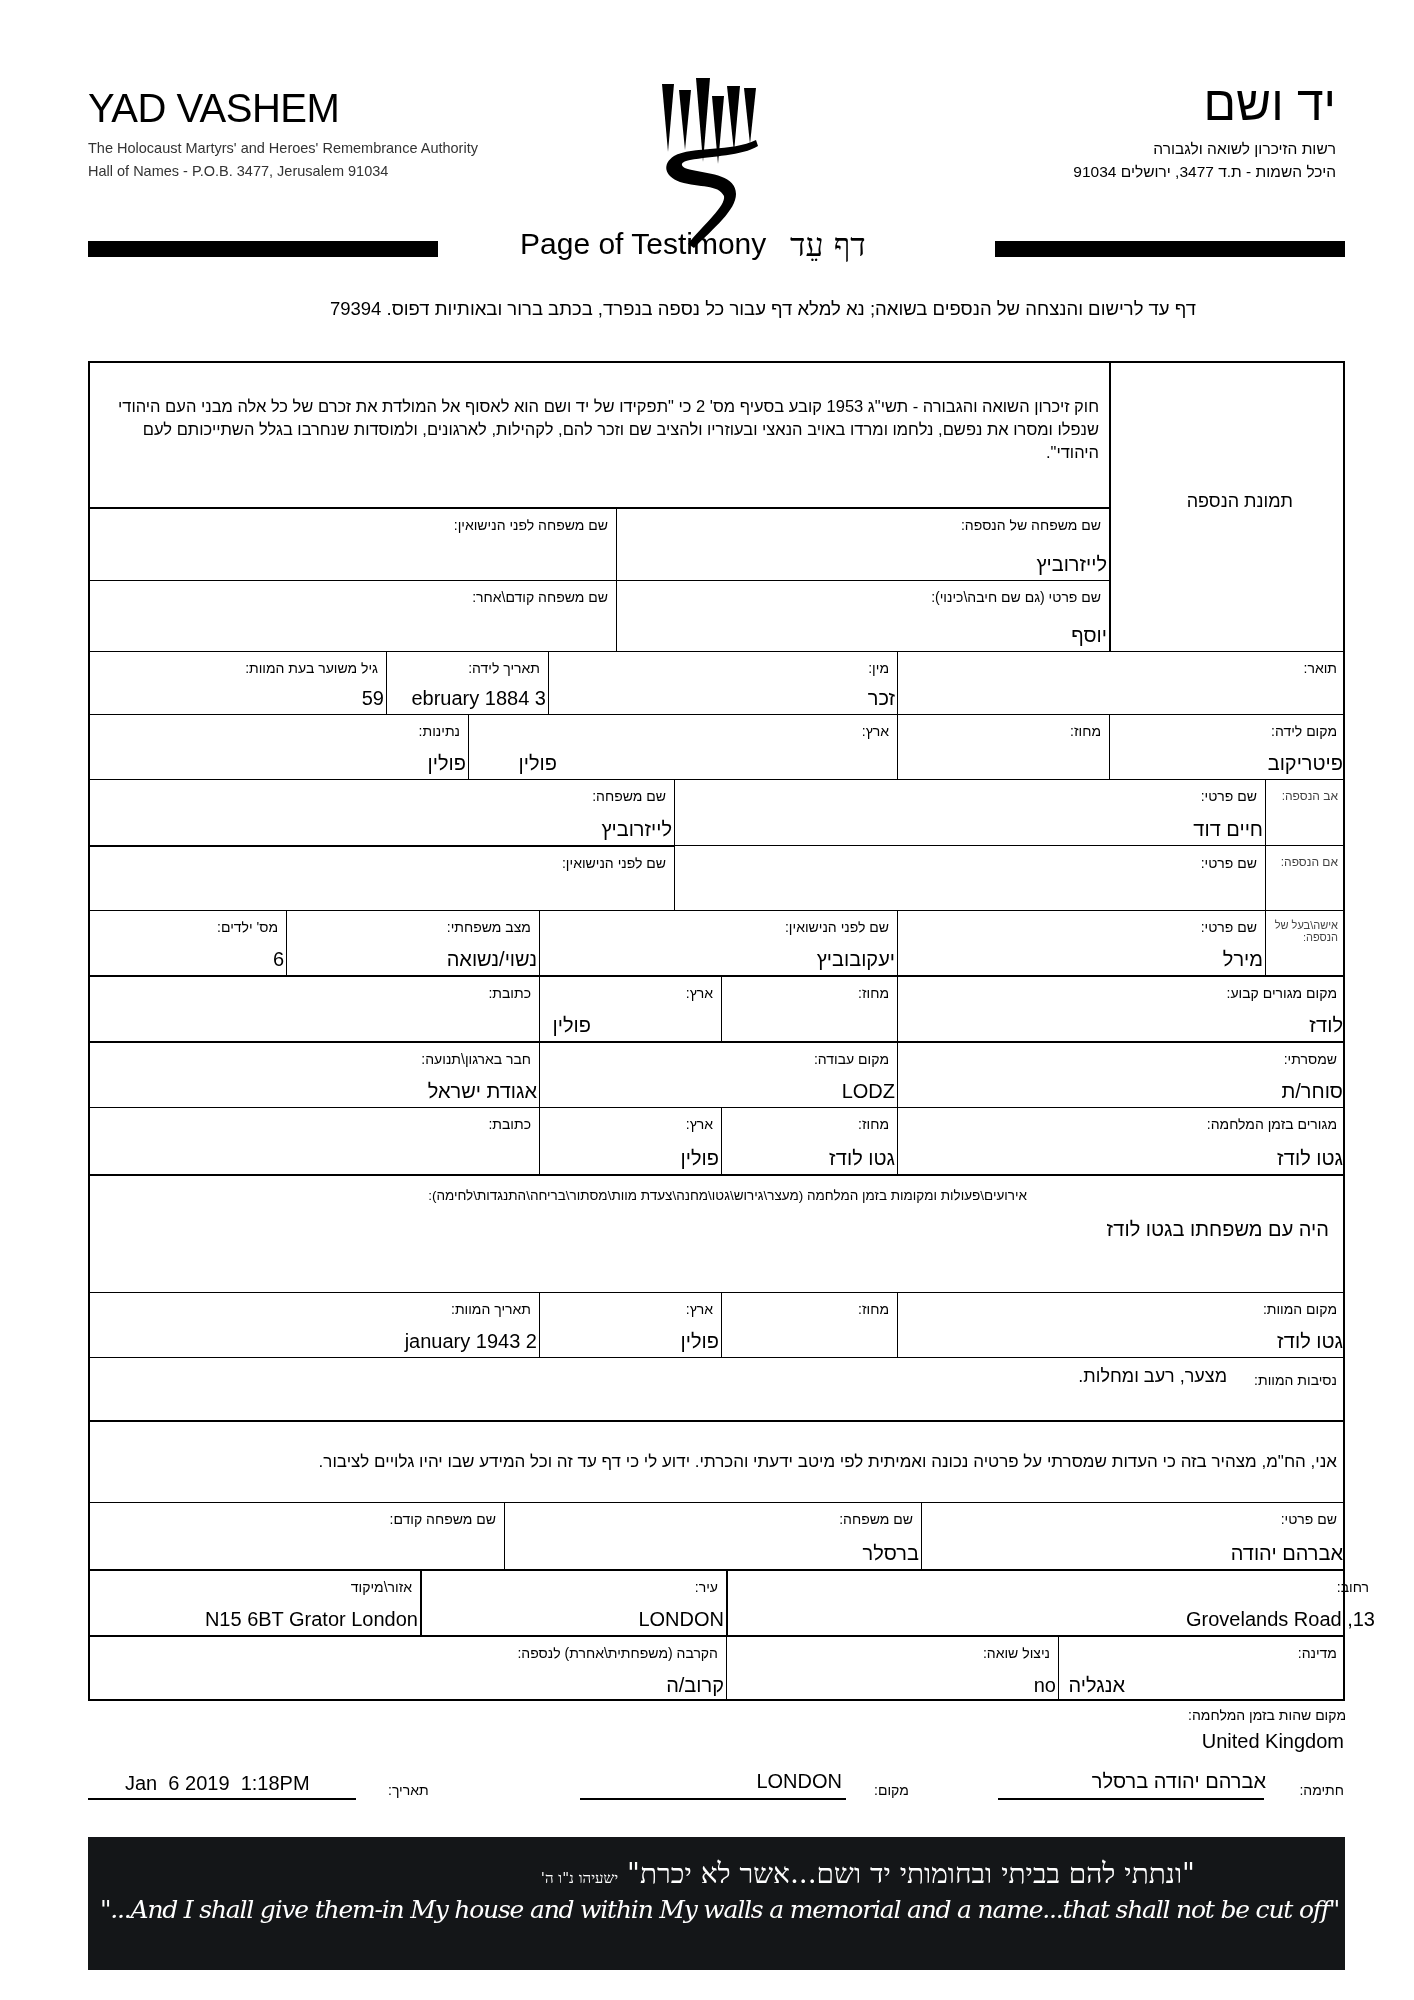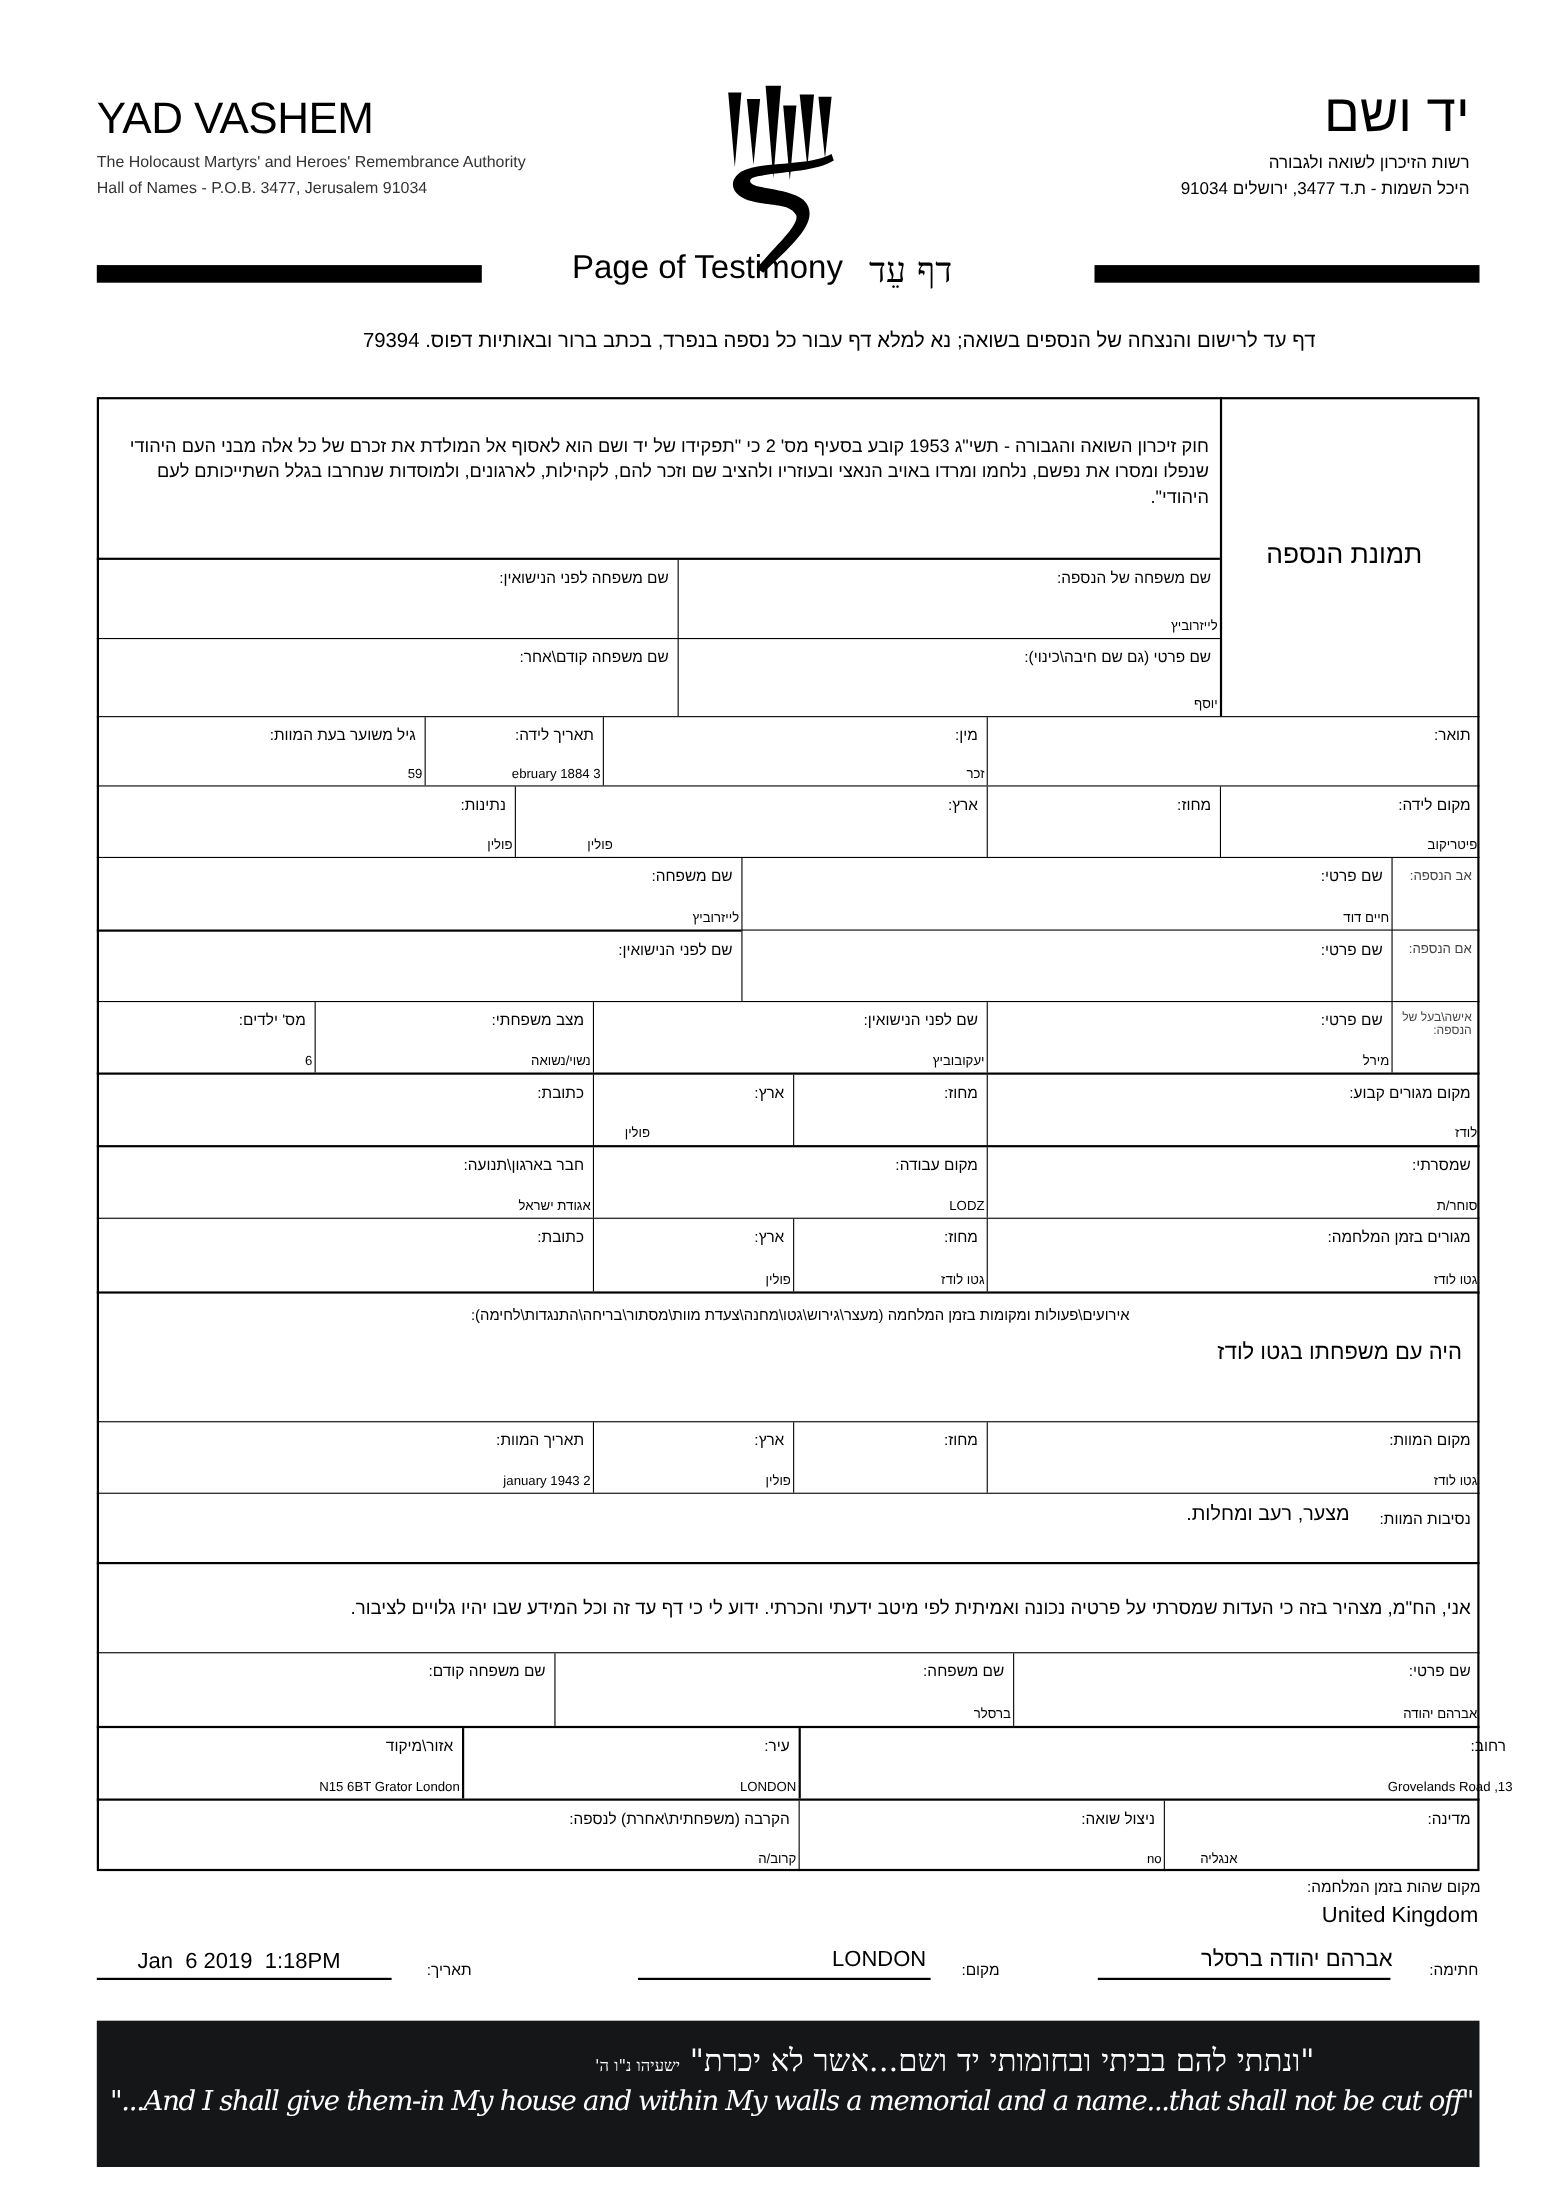--- a/index.html
+++ b/index.html
@@ -10,21 +10,21 @@
   .he-title{right:78px;top:76px;font-size:48px;direction:rtl;}
   .he-sub{right:78px;font-size:15.5px;font-weight:normal;direction:rtl;}
   .bar{background:#000;height:16px;top:241px;}
   .pot{left:520px;top:227px;font-size:30px;}
   .pot-he{left:790px;top:226px;font-size:32px;font-family:"DejaVu Serif",serif;direction:rtl;}
   .intro{right:218px;top:298px;font-size:18.5px;direction:rtl;white-space:nowrap;}
   .grid{left:88px;top:361px;width:1257px;height:1340px;}
   .box{position:absolute;border:1px solid #000;box-sizing:border-box;}
   .cell{position:absolute;box-sizing:border-box;direction:rtl;}
   .lbl{position:absolute;right:8px;top:8px;font-size:14px;white-space:nowrap;}
-  .val{position:absolute;right:2px;bottom:4px;font-size:12px;white-space:nowrap;}
+  .val{position:absolute;right:2px;bottom:4px;font-size:20px;white-space:nowrap;}
   .side{position:absolute;font-size:12px;color:#444;direction:rtl;text-align:right;}
   .hl{position:absolute;background:#000;}
   .vl{position:absolute;background:#000;}
   .para{position:absolute;right:10px;top:34px;font-size:16.5px;line-height:23px;direction:rtl;text-align:right;width:1000px;}
   .sig-line{position:absolute;height:2px;background:#000;}
   .sig-lbl{position:absolute;font-size:14px;direction:rtl;}
   .sig-val{position:absolute;font-size:20px;white-space:nowrap;}
   .banner{left:88px;top:1837px;width:1257px;height:133px;background:#141618;color:#fff;}
   .banner-he{position:absolute;right:150px;top:20px;font-size:28px;font-family:"DejaVu Serif",serif;direction:rtl;white-space:nowrap;}
   .banner-he small{font-size:15px;}
@@ -60,21 +60,21 @@
 <div class="abs bar" style="left:995px;width:350px;"></div>
 
 <div class="abs intro">דף עד לרישום והנצחה של הנספים בשואה; נא למלא דף עבור כל נספה בנפרד, בכתב ברור ובאותיות דפוס. 79394</div>
 
 <div class="abs grid">
 
   <div class="box" style="left:0;top:0;width:1257px;height:1340px;border-width:2px;"></div>
 
   <div class="vl" style="left:1021px;top:0;width:2px;height:290px;"></div>
   <div class="cell" style="left:1023px;top:0;width:234px;height:290px;">
-    <div style="position:absolute;right:52px;top:130px;font-size:24px;">תמונת הנספה</div>
+    <div style="position:absolute;right:52px;top:130px;font-size:18px;">תמונת הנספה</div>
   </div>
 
   <div class="cell" style="left:0;top:0;width:1021px;height:146px;">
     <div class="para" style="width:1000px;">חוק זיכרון השואה והגבורה - תשי"ג 1953 קובע בסעיף מס' 2 כי "תפקידו של יד ושם הוא לאסוף אל המולדת את זכרם של כל אלה מבני העם היהודי שנפלו ומסרו את נפשם, נלחמו ומרדו באויב הנאצי ובעוזריו ולהציב שם וזכר להם, לקהילות, לארגונים, ולמוסדות שנחרבו בגלל השתייכותם לעם היהודי".</div>
   </div>
   <div class="hl" style="left:0;top:146px;width:1021px;height:2px;"></div>
 
   <div class="vl" style="left:528px;top:148px;width:1px;height:142px;"></div>
   <div class="hl" style="left:0;top:219px;width:1021px;height:1px;"></div>
   <div class="cell" style="left:529px;top:148px;width:492px;height:71px;">

